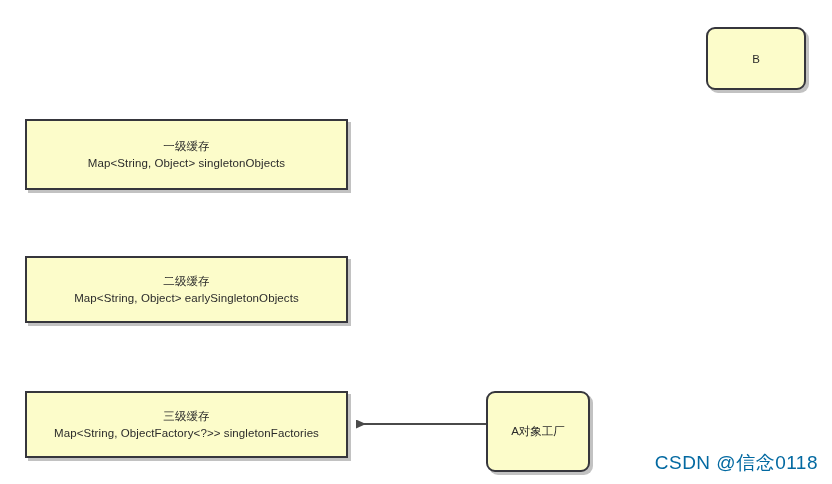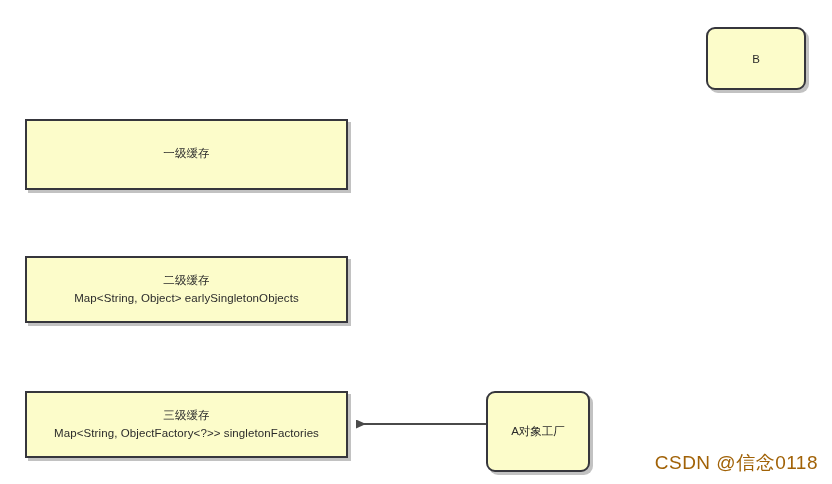--- a/index.html
+++ b/index.html
@@ -30,21 +30,20 @@
     color: #2b2b2b;
     box-shadow: 3px 3px 0 rgba(120,120,120,0.45);
   }
   .node .lines {
     line-height: 1.45;
     font-size: 11.5px;
     letter-spacing: 0.1px;
   }
   .node .line-title {
     display: block;
-    font-family: Liberation Mono, monospace;
   }
   .node .line-sub {
     display: block;
   }
   .rounded {
     border-radius: 9px;
   }
   .single-label {
     font-size: 11.5px;
   }
@@ -84,21 +83,21 @@
     top: 0;
     width: 832px;
     height: 484px;
     pointer-events: none;
   }
   #watermark {
     position: absolute;
     right: 14px;
     bottom: 8px;
     font-size: 19px;
-    color: #a16207;
+    color: #0369a1;
     letter-spacing: 0.5px;
     white-space: nowrap;
   }
 </style>
 </head>
 <body>
 
 <div id="canvas">
 
   <svg id="edge-layer" viewBox="0 0 832 484" width="832" height="484" xmlns="http://www.w3.org/2000/svg">
@@ -108,20 +107,21 @@
       </marker>
     </defs>
     <g>
       <line x1="486" y1="424" x2="356" y2="424" stroke="#4a4a4a" stroke-width="2" marker-end="url(#arrowhead-left)"></line>
     </g>
   </svg>
 
   <div class="node" id="cache-l1">
     <div class="lines">
       <span class="line-title">一级缓存</span>
+      <span class="line-sub">Map&lt;String, Object&gt; singletonObjects</span>
     </div>
   </div>
 
   <div class="node" id="cache-l3">
     <div class="lines">
       <span class="line-title">三级缓存</span>
       <span class="line-sub">Map&lt;String, ObjectFactory&lt;?&gt;&gt; singletonFactories</span>
     </div>
   </div>
 

